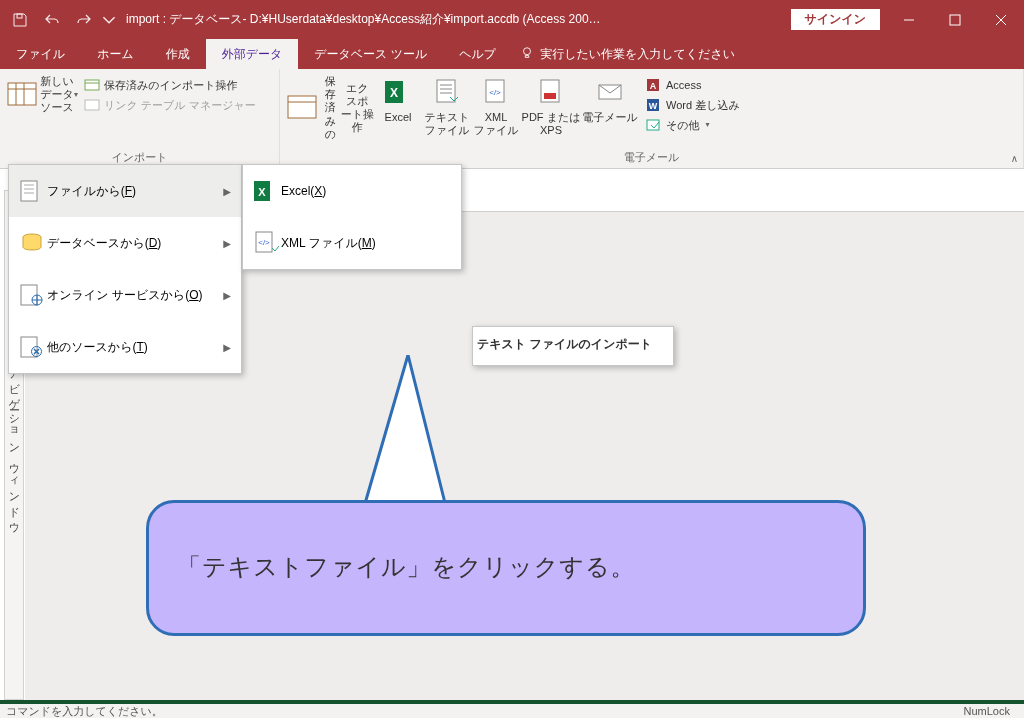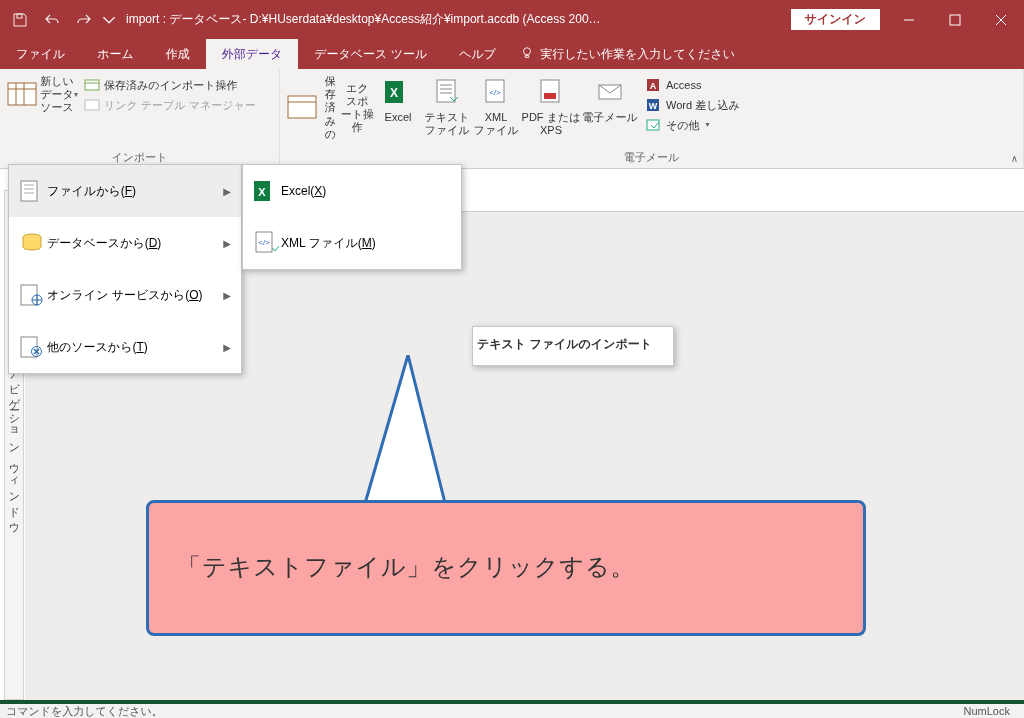--- a/index.html
+++ b/index.html
@@ -86,21 +86,21 @@
 
   
   .tooltip { position:absolute; left:472px; top:326px; width:202px; background:#fff; border:1px solid #c6c6c6; box-shadow:2px 2px 6px rgba(0,0,0,0.25); padding:8px 4px; font-size:11.5px; color:#444; line-height:1.5; }
   .tooltip .tt-title { font-weight:bold; color:#333; margin-bottom:4px; font-size:12px; }
   .nav-pane { position:absolute; left:4px; top:190px; width:20px; bottom:18px; background:#f5f4f3; border:1px solid #d4d2d0; display:flex; align-items:center; justify-content:center; }
   .nav-pane span { writing-mode:vertical-rl; font-size:11px; color:#444; letter-spacing:2px; }
   .formula-strip { position:absolute; left:25px; right:0; top:190px; height:22px; background:#fff; border-bottom:1px solid #d0cfce; }
   .work-inner { position:absolute; left:25px; right:0; top:212px; bottom:18px; background:#eeedec; }
 
   
-  .callout { position:absolute; left:146px; top:500px; width:720px; height:136px; border:3px solid #2f6db5; border-radius:8px; background:#fca5a5; }
+  .callout { position:absolute; left:146px; top:500px; width:720px; height:136px; border:3px solid #2f6db5; border-radius:28px; background:#c4b5fd; }
   .callout-text { position:absolute; left:28px; top:48px; font-size:24px; color:#333; font-family:"Yu Mincho","MS Mincho",serif; letter-spacing:1px; }
   .callout-tail { position:absolute; left:362px; top:355px; width:100px; height:160px; }
 
   
   .status-bar { position:absolute; left:0; right:0; bottom:0; height:18px; background:#f3f2f1; border-top:4px solid #14532d; font-size:11px; color:#555; display:flex; align-items:center; justify-content:space-between; padding:0 14px 0 6px; }
 </style>
 </head>
 <body>
 
 <div class="title-bar">

